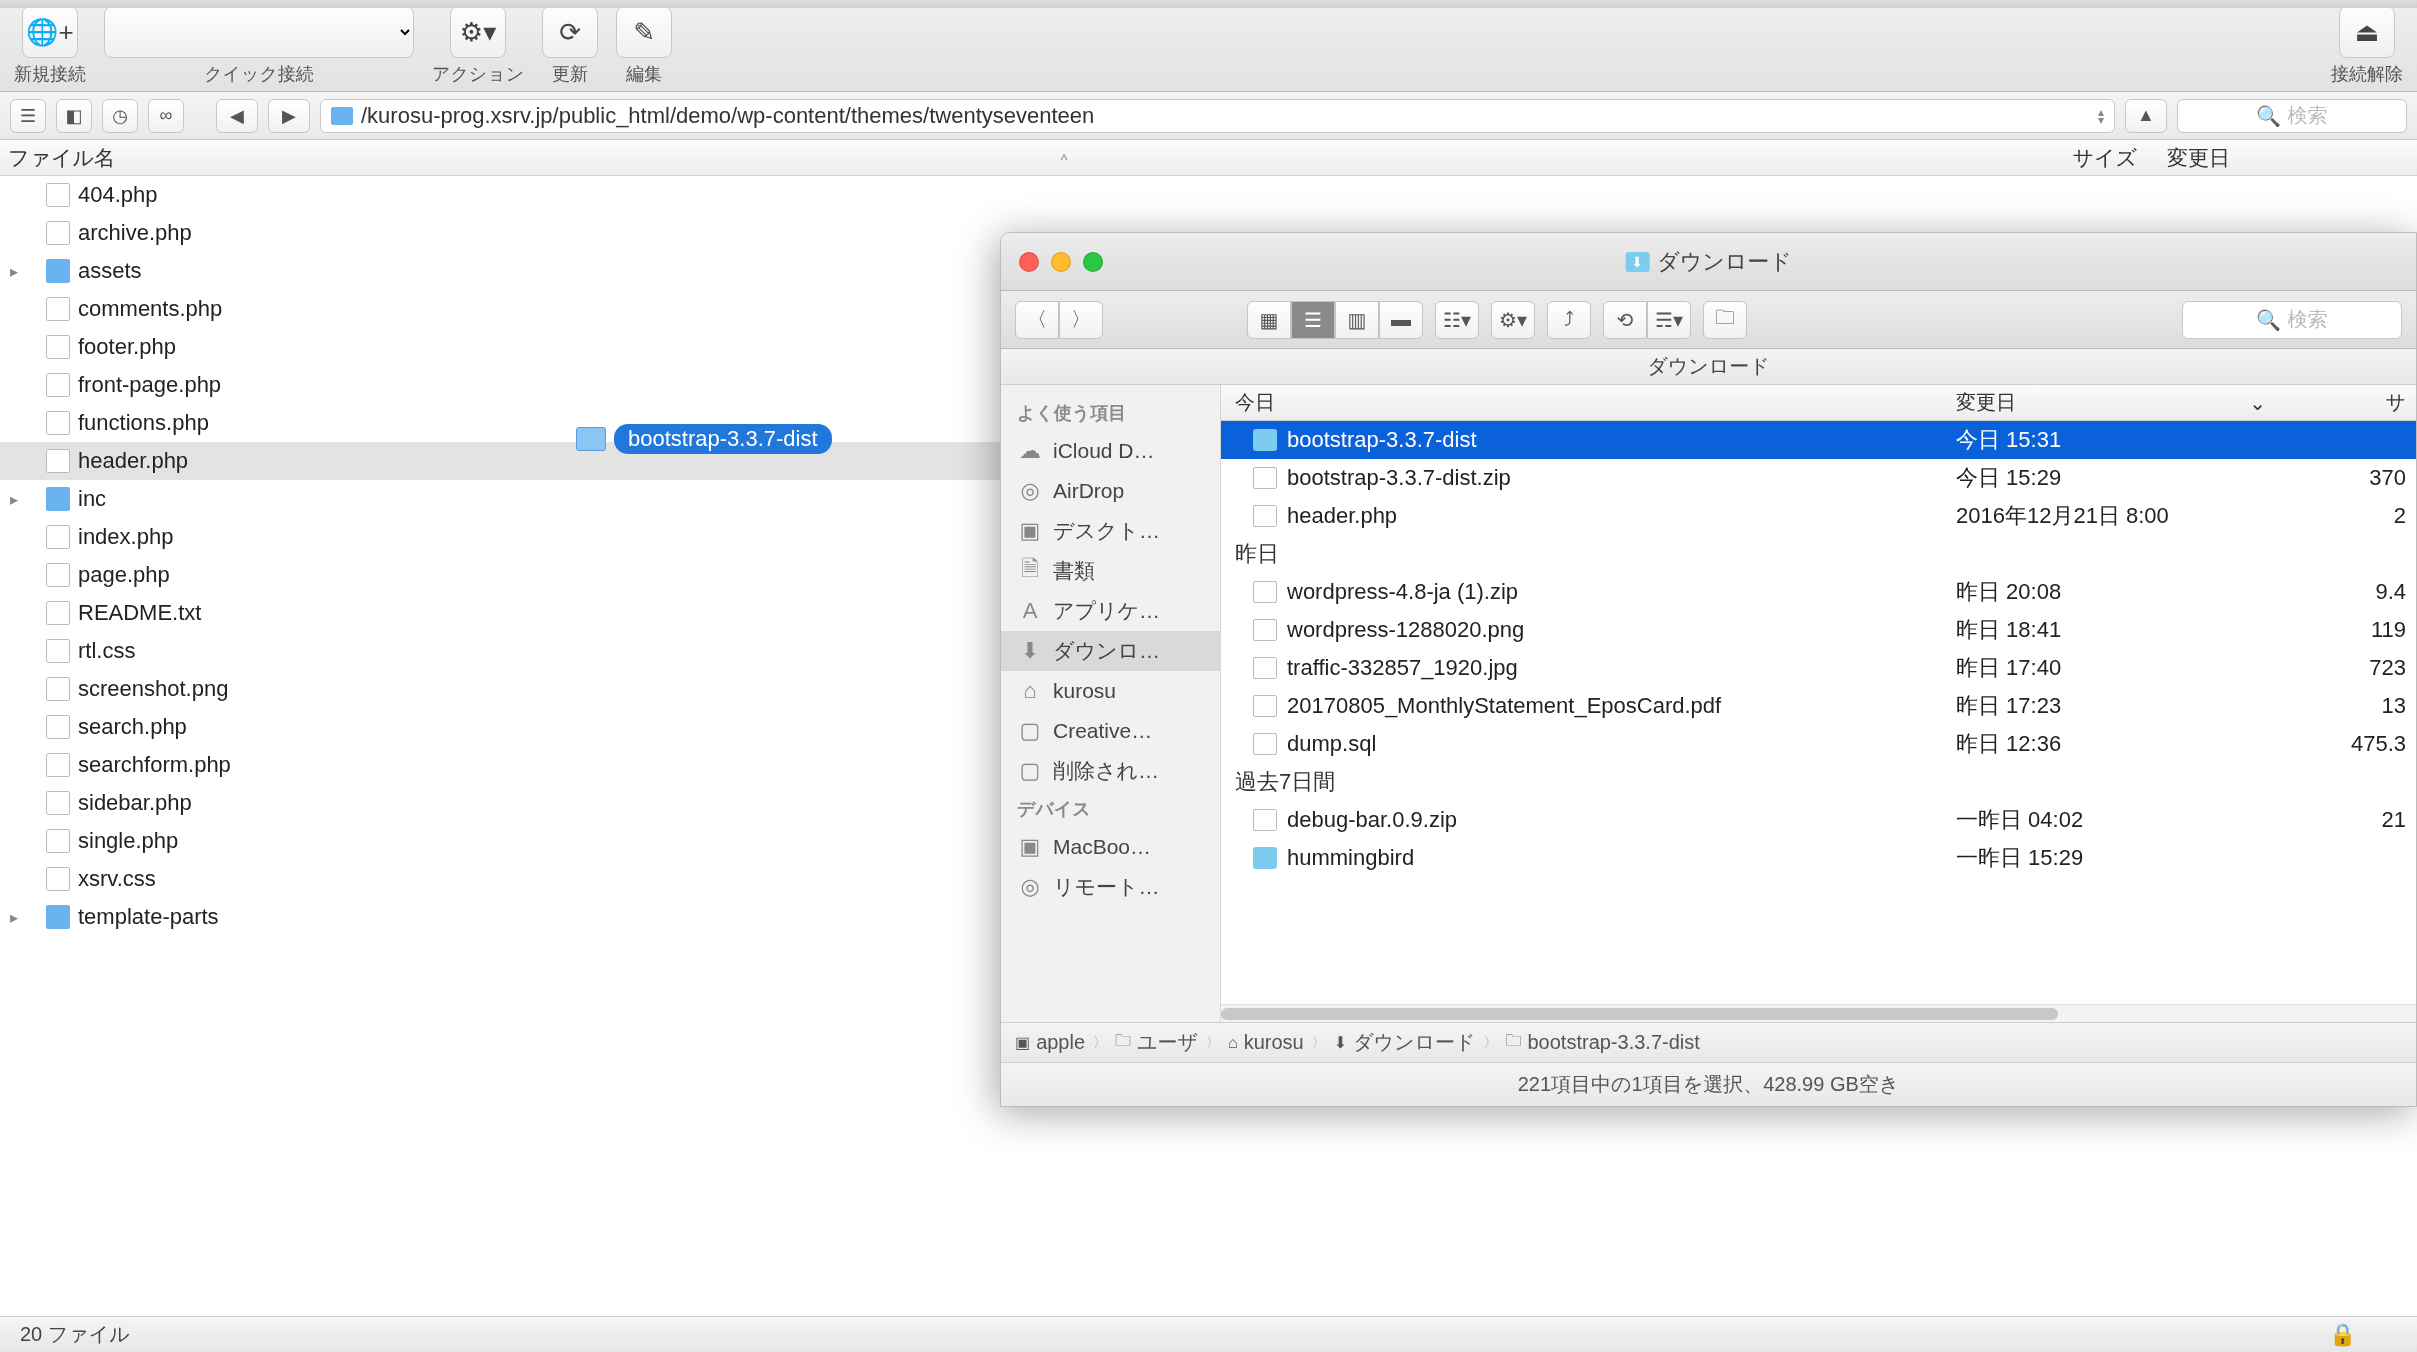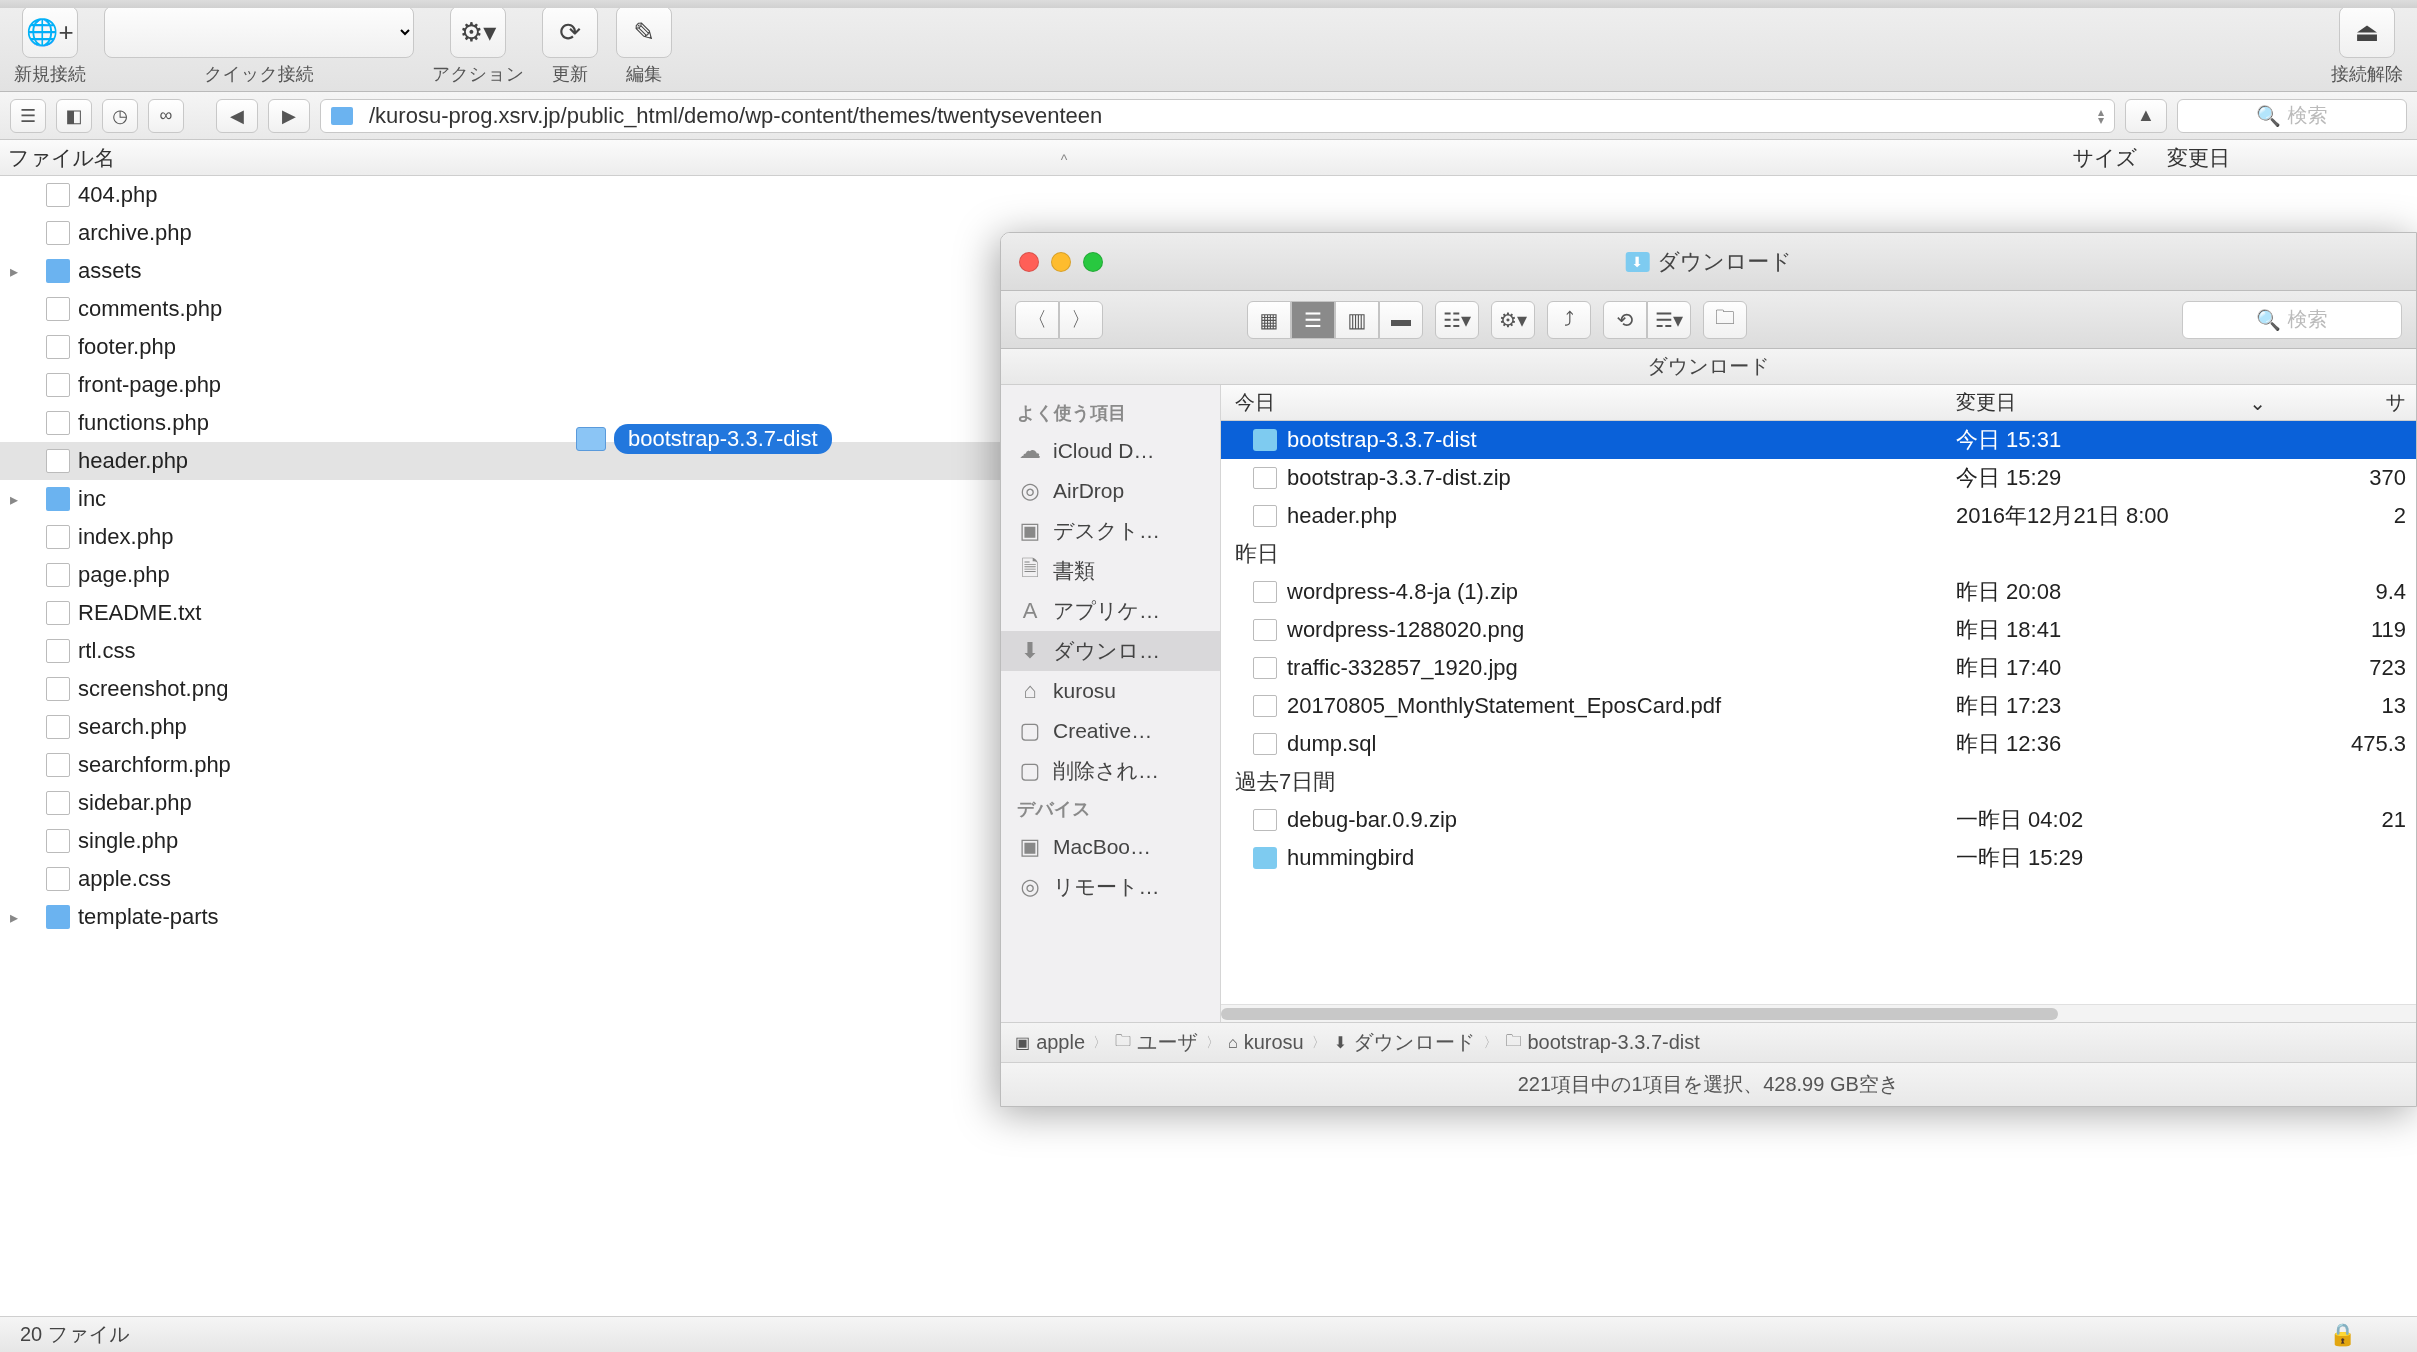--- a/index.html
+++ b/index.html
@@ -16,21 +16,21 @@
 .tool-label { font-size: 18px; color: #555; }
 .quick-connect { width: 310px; }
 .quick-connect select { width: 100%; height: 52px; border: 1px solid #c8c8c8; border-radius: 8px; background: linear-gradient(#fdfdfd,#f0f0f0); font-size: 20px; }
 .tool-right { margin-left: auto; }
 
 .ftp-navbar { height: 48px; background: linear-gradient(#f5f5f5,#e9e9e9); border-bottom: 1px solid #c8c8c8; display: flex; align-items: center; padding: 0 10px; gap: 10px; }
 .nav-btn { height: 34px; min-width: 42px; background: linear-gradient(#fff,#f1f1f1); border: 1px solid #c8c8c8; border-radius: 6px; display: flex; align-items: center; justify-content: center; font-size: 18px; color: #555; }
 .nav-btn.sm { min-width: 36px; }
 .path-box { flex: 1; height: 34px; background: #fff; border: 1px solid #c8c8c8; border-radius: 6px; display: flex; align-items: center; padding: 0 10px; gap: 8px; }
 .folder-icon-sm { width: 22px; height: 18px; background: #6bb3f0; border-radius: 2px; }
-.path-text { font-size: 22px; color: #333; margin-left: 8px; }
+.path-text { font-size: 22px; color: #333; }
 .path-chevron { margin-left: auto; display: flex; flex-direction: column; font-size: 12px; color: #888; line-height: 8px; }
 .search-box { width: 230px; height: 34px; background: #fff; border: 1px solid #c8c8c8; border-radius: 6px; display: flex; align-items: center; justify-content: center; gap: 6px; color: #bbb; font-size: 20px; }
 
 .ftp-header-row { height: 36px; background: linear-gradient(#fbfbfb,#ededed); border-bottom: 1px solid #cecece; display: flex; align-items: center; font-size: 21px; color: #333; }
 .col-name { flex: 1; padding-left: 8px; }
 .col-size { width: 120px; text-align: right; padding-right: 30px; }
 .col-date { width: 250px; }
 .col-sort { font-size: 14px; color: #888; margin-right: 20px; }
 
 .file-list { background: #fff; }
@@ -248,21 +248,21 @@
         <span>sidebar.php</span>
       </div>
       <div class="file-row">
         <span class="expander"></span>
         <span class="file-icon"></span>
         <span>single.php</span>
       </div>
       <div class="file-row">
         <span class="expander"></span>
         <span class="file-icon"></span>
-        <span>apple.css</span>
+        <span>xsrv.css</span>
       </div>
       <div class="file-row folder-row">
         <span class="expander">▸</span>
         <span class="file-icon"></span>
         <span>template-parts</span>
       </div>
     </div>
 
   <div class="drag-folder">
     <div class="drag-folder-icon"></div>

